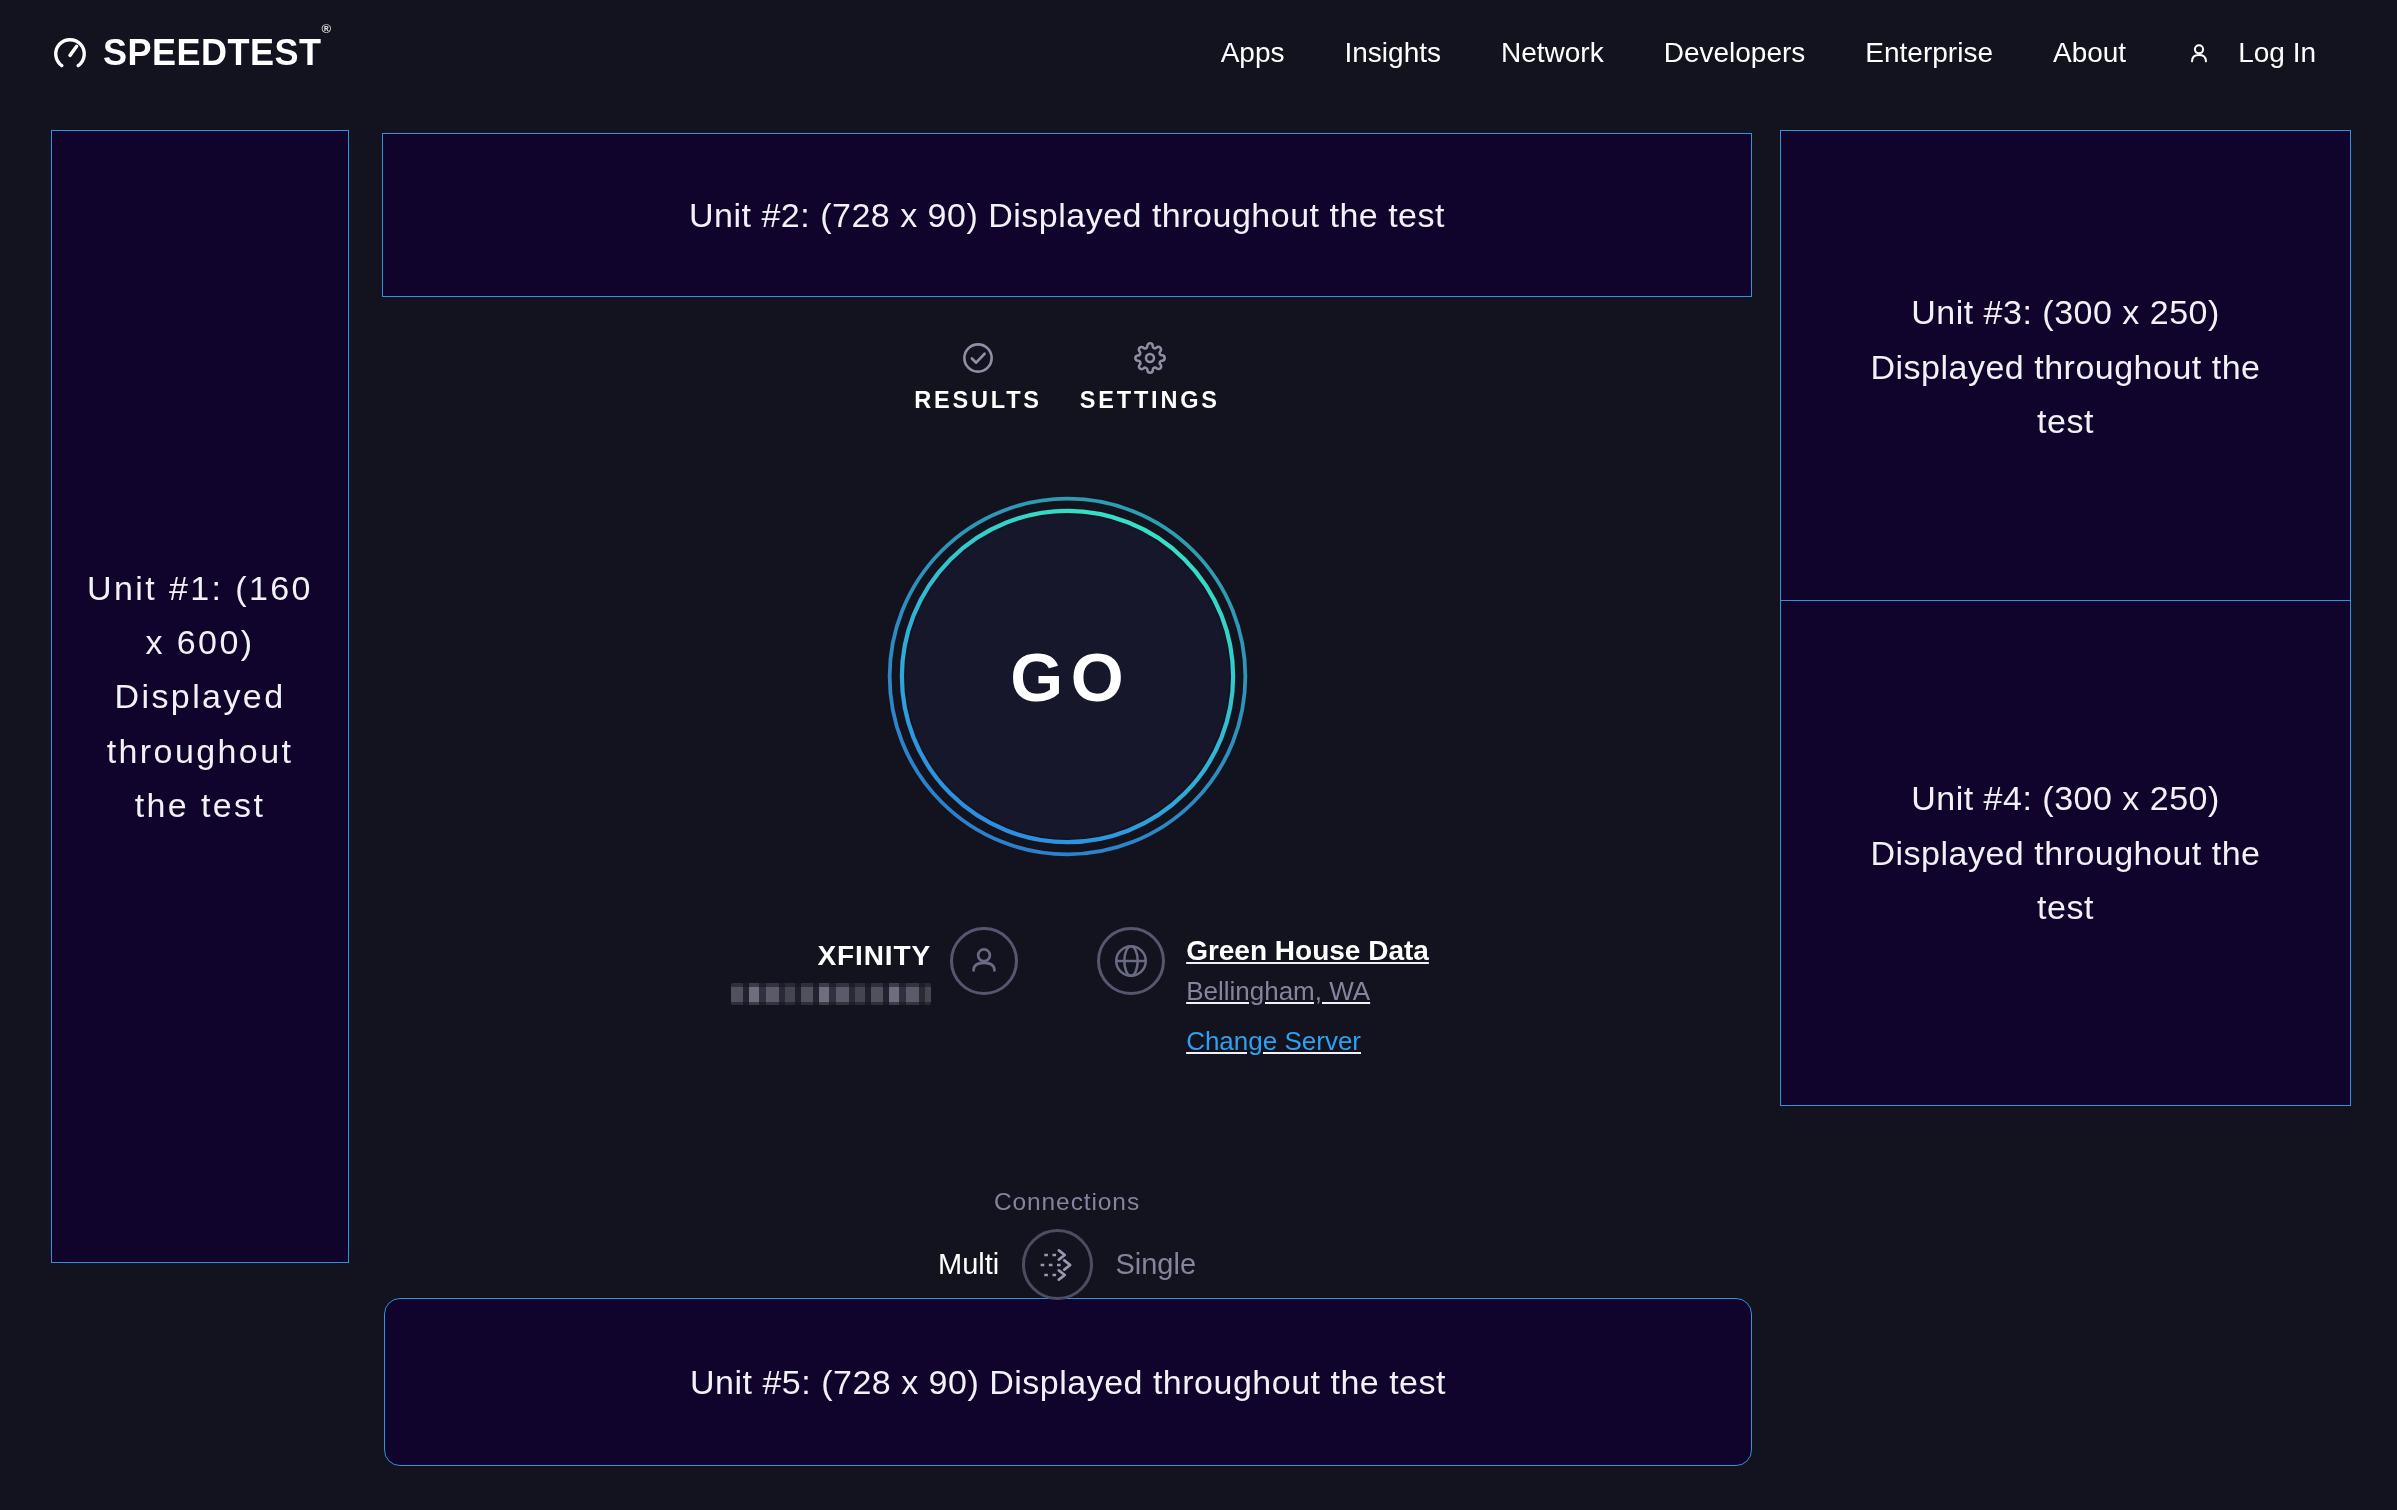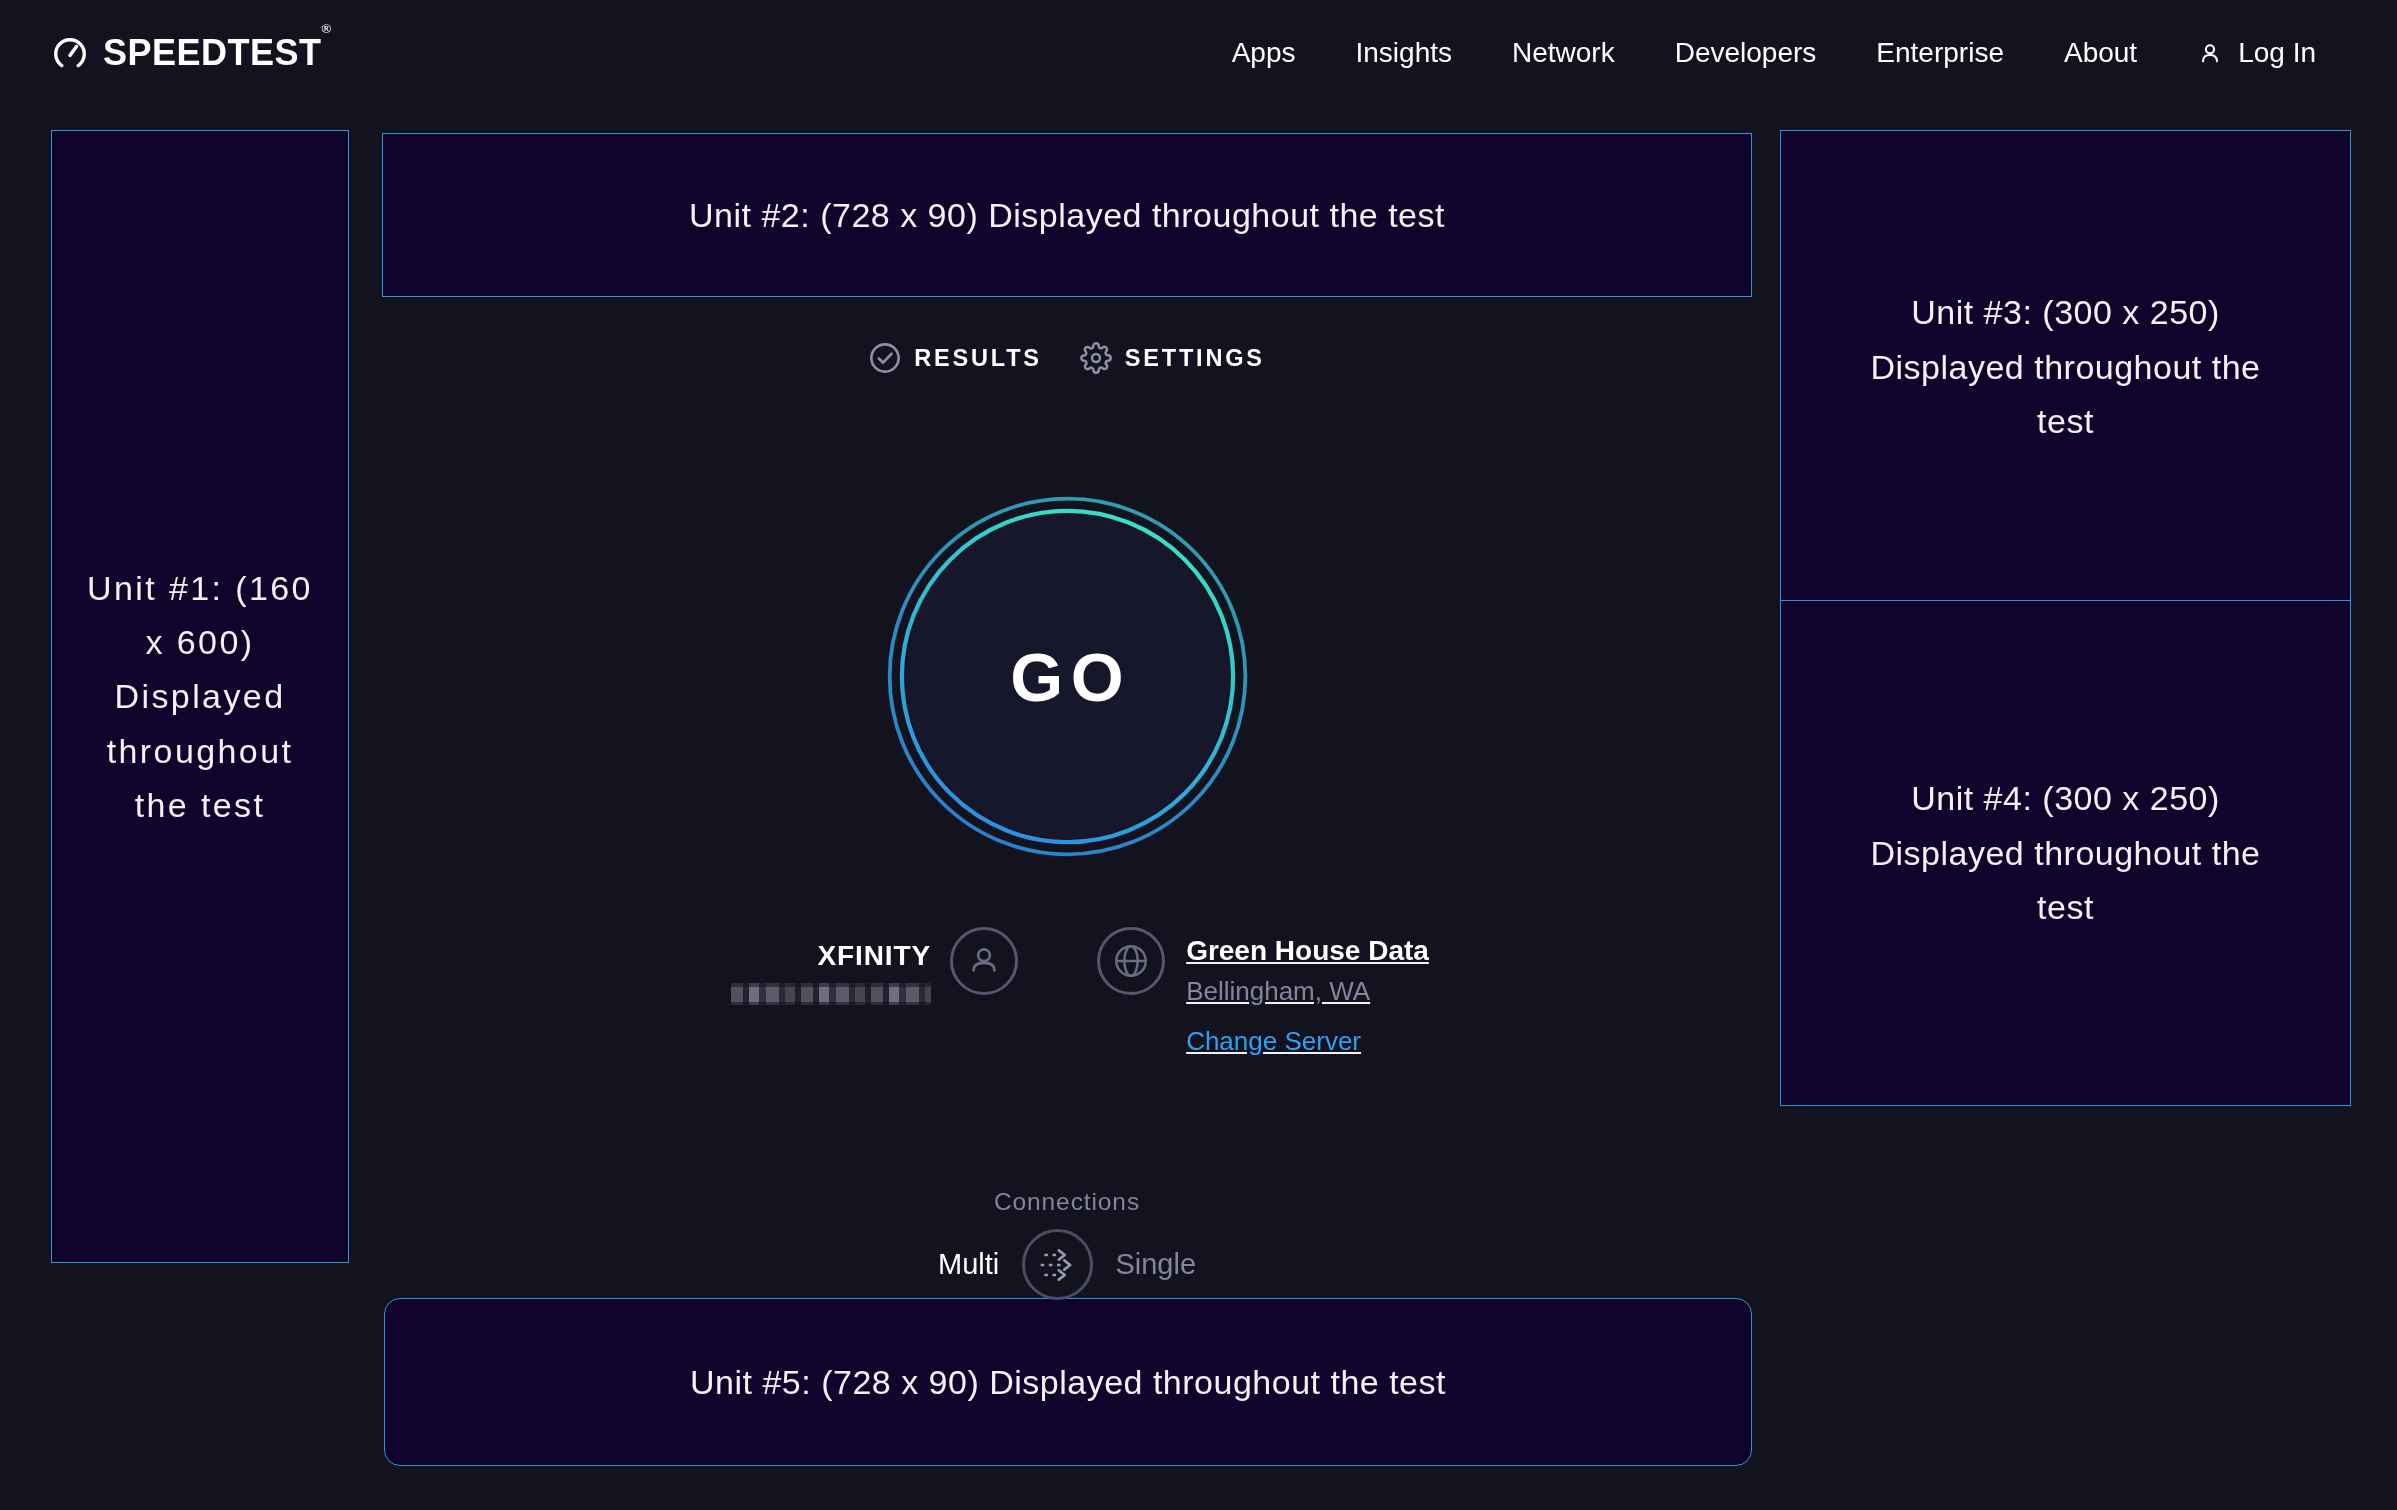--- a/index.html
+++ b/index.html
@@ -14,38 +14,38 @@
     font-family:"Liberation Sans",sans-serif;color:var(--text);
   }
   
   .header{position:absolute;top:0;left:0;width:2397px;height:106px;
     display:flex;align-items:center;padding:0 81px 0 51px;box-sizing:border-box;}
   .brand{display:flex;align-items:center;gap:14px;cursor:pointer;}
   .brand-text{font-size:36px;font-weight:700;letter-spacing:0.5px;color:#fff;}
   .brand-mark{font-size:13px;vertical-align:top;position:relative;top:-11.3px;opacity:.85;}
   .nav{margin-left:auto;display:flex;align-items:center;gap:60px;}
   .nav-item{font-size:28px;color:#fff;cursor:pointer;white-space:nowrap;}
-  .login{display:flex;align-items:center;gap:15px;cursor:pointer;justify-content:flex-end;}
+  .login{display:flex;align-items:center;gap:26px;cursor:pointer;justify-content:flex-end;}
   
   .ad{position:absolute;background:var(--ad_bg);border:1.9px solid var(--ad_border);
     display:flex;align-items:center;justify-content:center;text-align:center;
     box-sizing:border-box;}
   .ad-text{font-size:34px;line-height:1.6;letter-spacing:0.5px;color:var(--text);}
   .ad-1{left:51px;top:130px;width:298px;height:1133px;}
   .ad-1 .ad-text{letter-spacing:2.4px;padding:0 32px;}
   .ad-2{left:382px;top:133px;width:1370px;height:164px;}
   .ad-3{left:1780px;top:130px;width:571px;height:474px;}
   .ad-3 .ad-text,.ad-4 .ad-text{padding:0 79px;}
   .ad-4{left:1780px;top:600px;width:571px;height:506px;}
   .ad-5{left:384px;top:1298px;width:1368px;height:168px;border-radius:16px;}
   
   .row{position:absolute;left:382px;width:1370px;}
   
   .tabs{top:342px;display:flex;justify-content:center;gap:38px;}
-  .tab{display:flex;align-items:center;gap:13px;cursor:pointer;}
+  .tab{display:flex;align-items:center;gap:13px;cursor:pointer;flex-direction:column;}
   .tab-label{font-size:23.5px;font-weight:700;letter-spacing:2.8px;color:#fff;}
   
   .go-wrap{top:493px;height:367px;display:flex;justify-content:center;text-align:right;}
   .go-btn{position:relative;width:367px;height:367px;cursor:pointer;}
   .go-btn svg{position:absolute;inset:0;}
   .go-label{position:absolute;inset:0;display:flex;align-items:center;justify-content:center;
     font-size:68px;font-weight:700;letter-spacing:7.5px;text-indent:7.5px;color:#fff;}
   
   .providers{top:927px;display:flex;justify-content:center;align-items:flex-start;
     transform:translateX(13px);}

